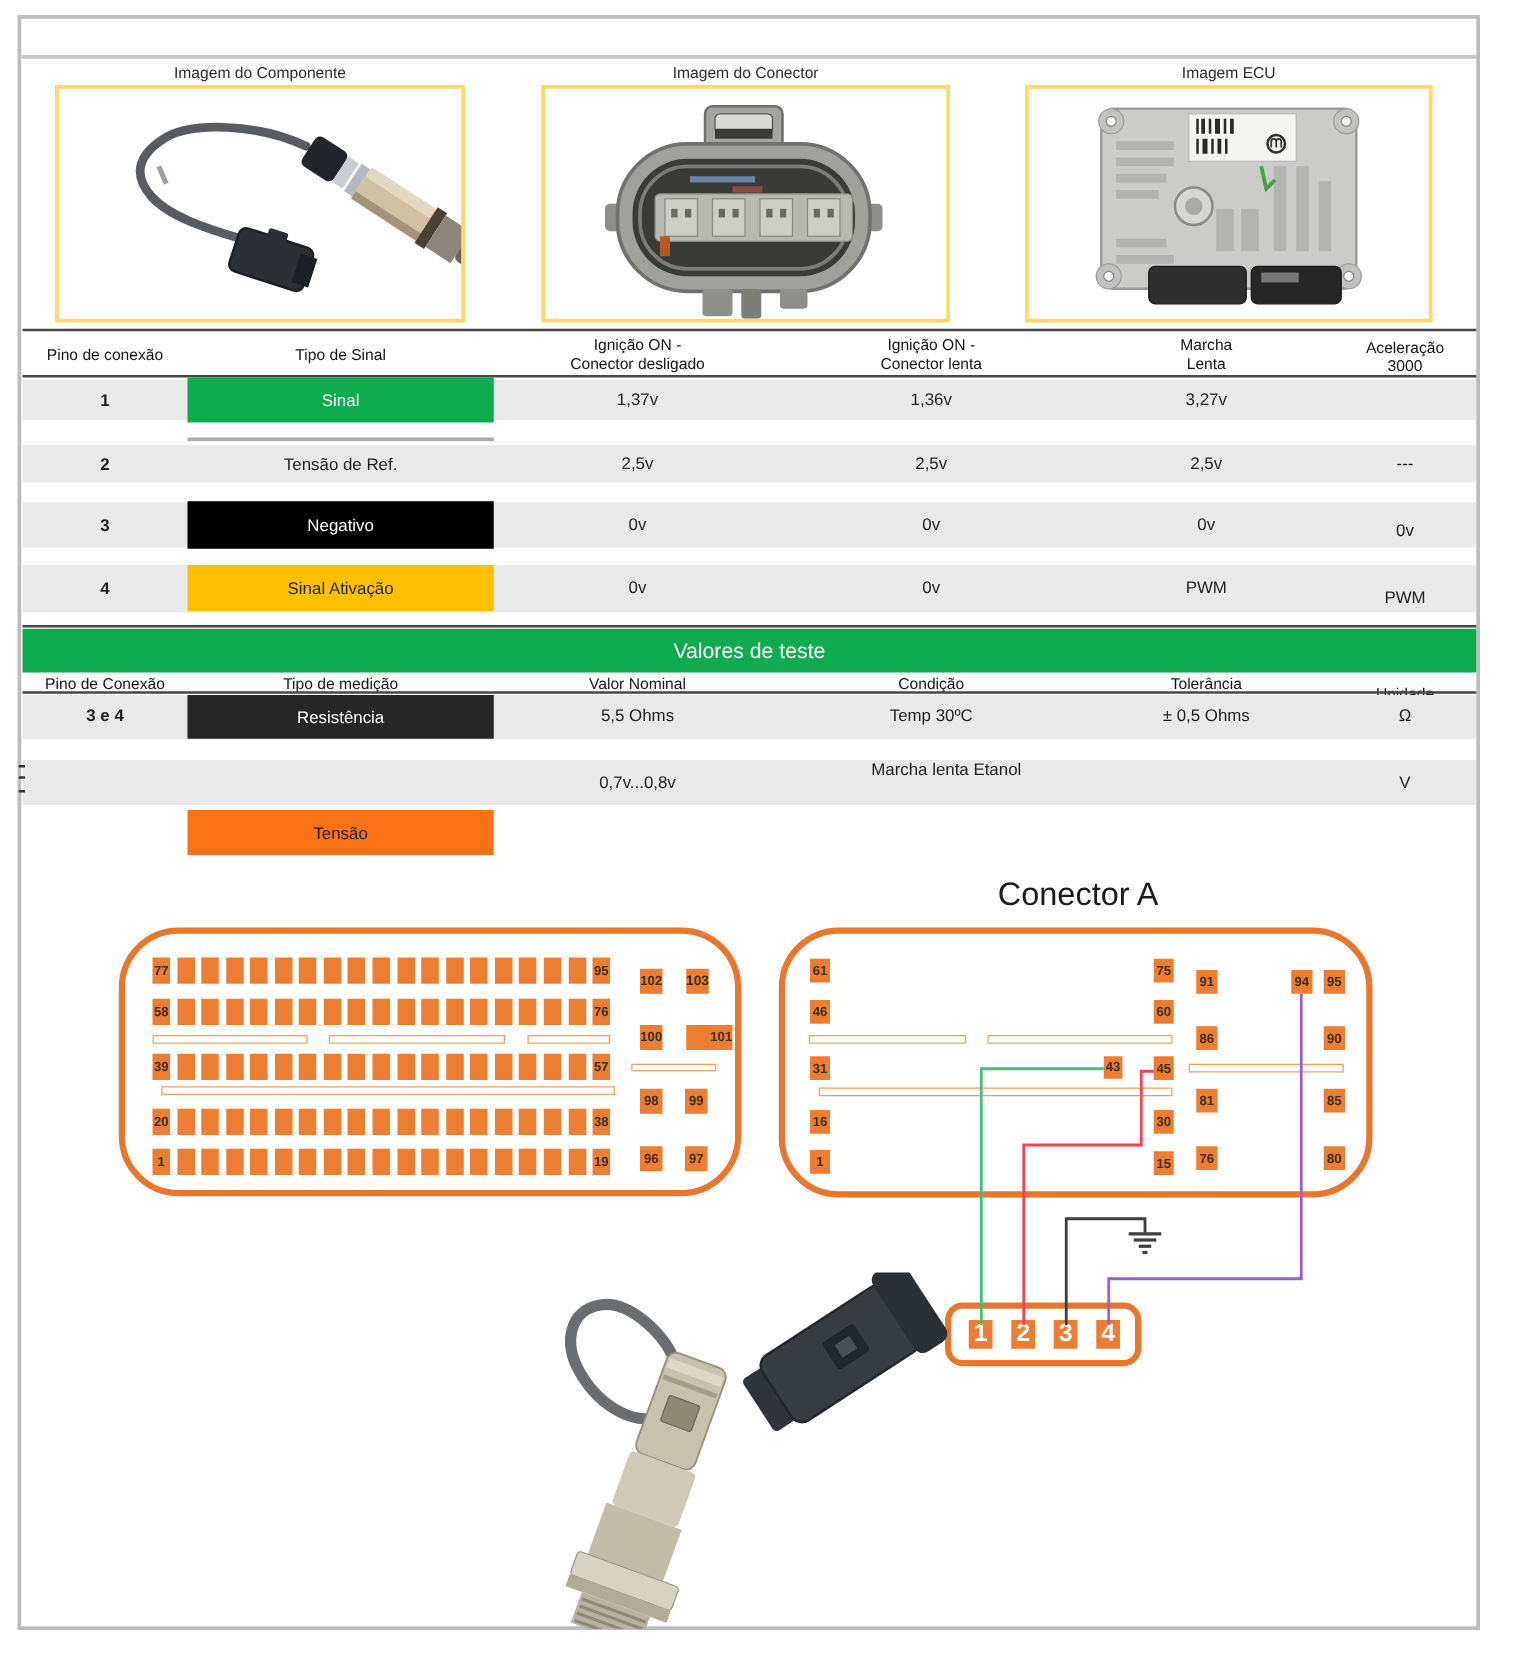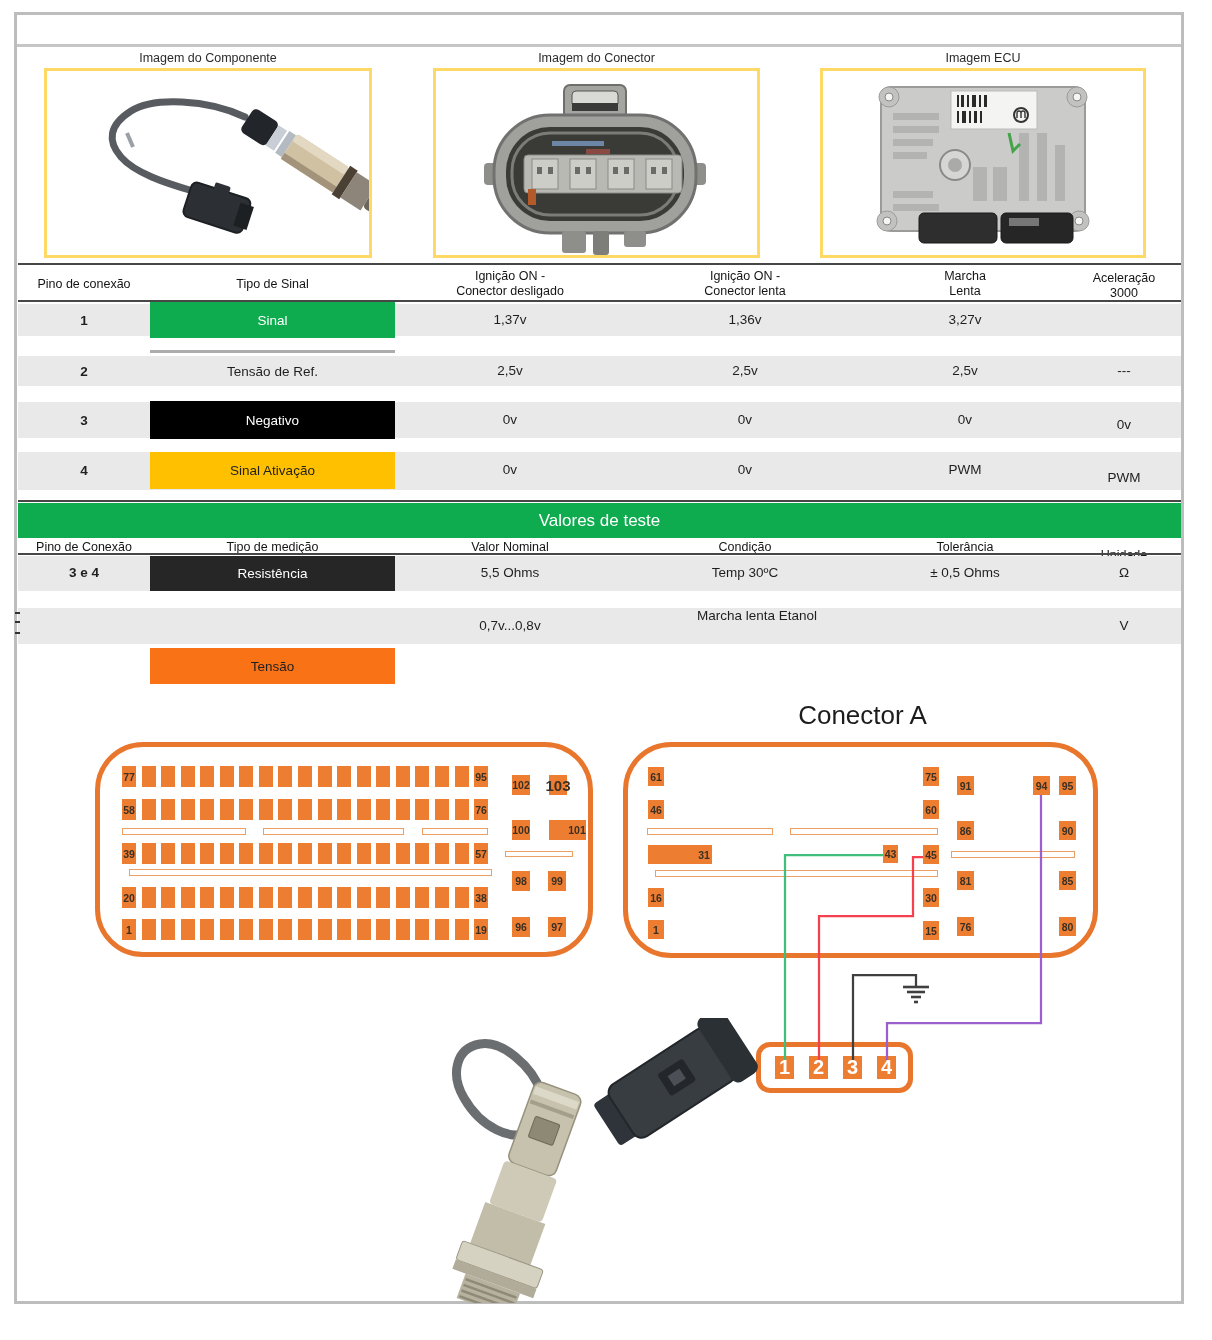--- a/index.html
+++ b/index.html
@@ -347,30 +347,30 @@
       <div class="pin" style="left: 415px; top: 919px; width: 14px; height: 21px; font-size: 10.5px;"></div>
       <div class="pin" style="left: 435px; top: 919px; width: 14px; height: 21px; font-size: 10.5px;"></div>
       <div class="pin" style="left: 455px; top: 919px; width: 14px; height: 21px; font-size: 10.5px;"></div>
       <div class="pin lab" style="left: 474px; top: 919px; width: 14px; height: 21px; font-size: 10.5px;">19</div>
       <div class="bar" style="left: 122px; top: 828px; width: 124px; height: 7px;"></div>
       <div class="bar" style="left: 263px; top: 828px; width: 141px; height: 7px;"></div>
       <div class="bar" style="left: 422px; top: 828px; width: 66px; height: 7px;"></div>
       <div class="bar" style="left: 129px; top: 869px; width: 363px; height: 7px;"></div>
       <div class="bar" style="left: 505px; top: 851px; width: 68px; height: 6px;"></div>
       <div class="pin lab" style="left: 512px; top: 775px; width: 18px; height: 20px; font-size: 10.5px;">102</div>
-      <div class="pin lab" style="left: 549px; top: 775px; width: 18px; height: 20px; font-size: 15px;">103</div>
+      <div class="pin lab" style="left: 549px; top: 775px; width: 18px; height: 20px; font-size: 11px;">103</div>
       <div class="pin lab" style="left: 512px; top: 820px; width: 18px; height: 20px; font-size: 10.5px;">100</div>
       <div class="pin lab" style="left: 549px; top: 820px; width: 18px; height: 20px; font-size: 10.5px; padding-left: 19px;">101</div>
       <div class="pin lab" style="left: 512px; top: 871px; width: 18px; height: 20px; font-size: 10.5px;">98</div>
       <div class="pin lab" style="left: 548px; top: 871px; width: 18px; height: 20px; font-size: 10.5px;">99</div>
       <div class="pin lab" style="left: 512px; top: 917px; width: 18px; height: 20px; font-size: 10.5px;">96</div>
       <div class="pin lab" style="left: 548px; top: 917px; width: 18px; height: 20px; font-size: 10.5px;">97</div>
       <div class="pin lab" style="left: 648px; top: 767px; width: 16px; height: 19px; font-size: 10.5px;">61</div>
       <div class="pin lab" style="left: 648px; top: 800px; width: 16px; height: 19px; font-size: 10.5px;">46</div>
-      <div class="pin lab" style="left: 648px; top: 845px; width: 16px; height: 19px; font-size: 10.5px; padding-left: 48px;">31</div>
+      <div class="pin lab" style="left: 648px; top: 845px; width: 16px; height: 19px; font-size: 10.5px;">31</div>
       <div class="pin lab" style="left: 648px; top: 888px; width: 16px; height: 19px; font-size: 10.5px;">16</div>
       <div class="pin lab" style="left: 648px; top: 920px; width: 16px; height: 19px; font-size: 10.5px;">1</div>
       <div class="pin lab" style="left: 923px; top: 767px; width: 16px; height: 19px; font-size: 10.5px;">75</div>
       <div class="pin lab" style="left: 923px; top: 800px; width: 16px; height: 19px; font-size: 10.5px;">60</div>
       <div class="pin lab" style="left: 923px; top: 845px; width: 16px; height: 19px; font-size: 10.5px;">45</div>
       <div class="pin lab" style="left: 923px; top: 888px; width: 16px; height: 19px; font-size: 10.5px;">30</div>
       <div class="pin lab" style="left: 923px; top: 921px; width: 16px; height: 19px; font-size: 10.5px;">15</div>
       <div class="pin lab" style="left: 883px; top: 845px; width: 15px; height: 18px; font-size: 10.5px;">43</div>
       <div class="pin lab" style="left: 957px; top: 776px; width: 17px; height: 19px; font-size: 10.5px;">91</div>
       <div class="pin lab" style="left: 1033px; top: 776px; width: 17px; height: 19px; font-size: 10.5px;">94</div>

